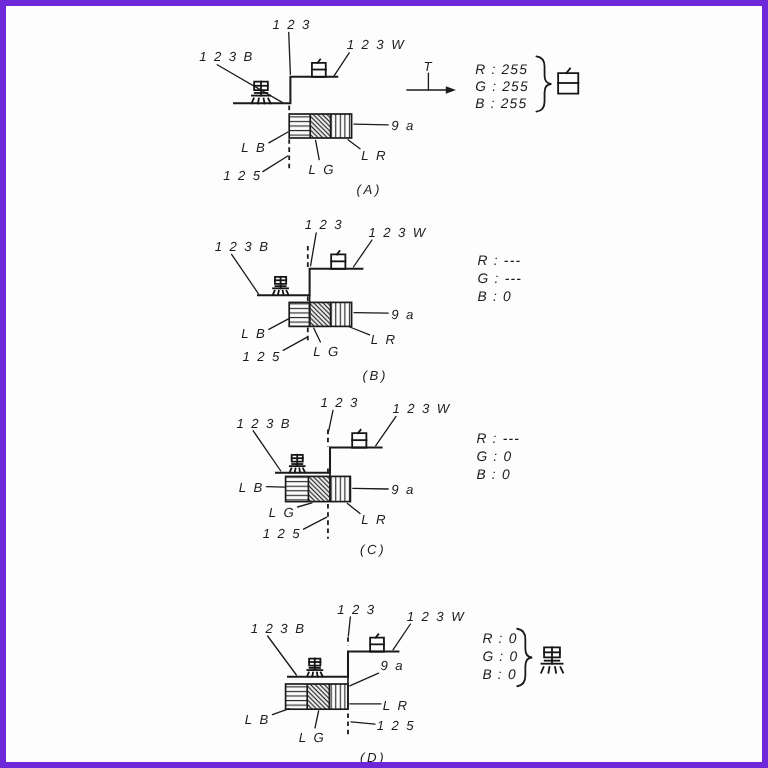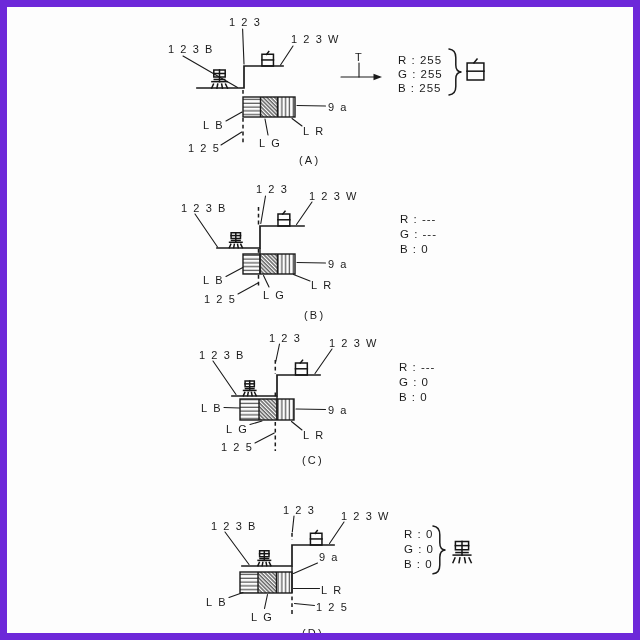--- a/index.html
+++ b/index.html
@@ -1,18 +1,18 @@
 <!DOCTYPE html>
 <html><head>
 <meta charset="utf-8">
 <style>
   html,body{margin:0;padding:0;background:#e8e8e8;}
   .stage{position:relative;width:640px;height:640px;background:#fdfdfd;
-         border:7px solid #6d28d9;box-sizing:border-box;overflow:hidden;
-         font-family:"Liberation Sans",sans-serif;}
+         border:5px solid #6d28d9;box-sizing:border-box;overflow:hidden;
+         font-family:"Liberation Sans",sans-serif;font-style:italic;}
   svg{display:block;}
   .ln{stroke:#1b1b1b;stroke-width:1.7;fill:none;stroke-linecap:square;}
   .ln2{stroke:#1b1b1b;stroke-width:1.4;fill:none;}
   .ld{stroke:#1b1b1b;stroke-width:1.1;fill:none;stroke-linecap:round;}
   .dsh{stroke:#1b1b1b;stroke-width:1.5;fill:none;stroke-dasharray:3.8 3;}
   .hat{stroke:#2b2b2b;stroke-width:1;}
   .hatd{stroke:#2b2b2b;stroke-width:1.1;}
   .kj line,.kj rect,.kj path{stroke:#151515;stroke-width:1.5;fill:none;
         vector-effect:non-scaling-stroke;stroke-linecap:square;}
   .br{fill:none;stroke:#1b1b1b;stroke-width:1.5;stroke-linecap:round;}

